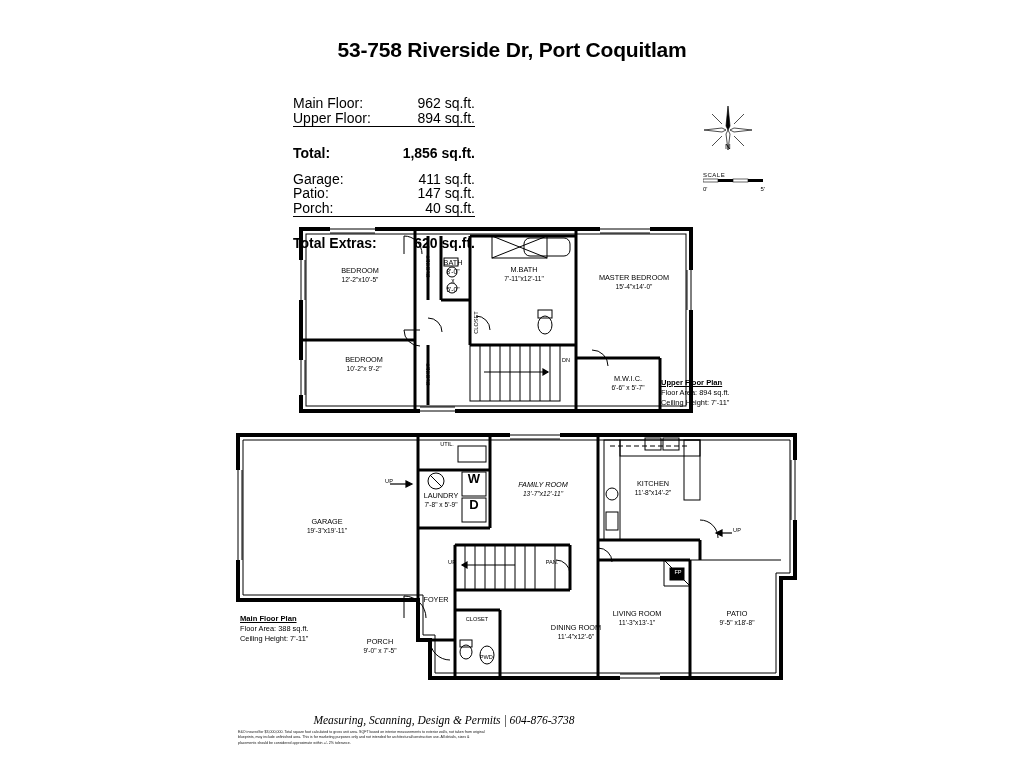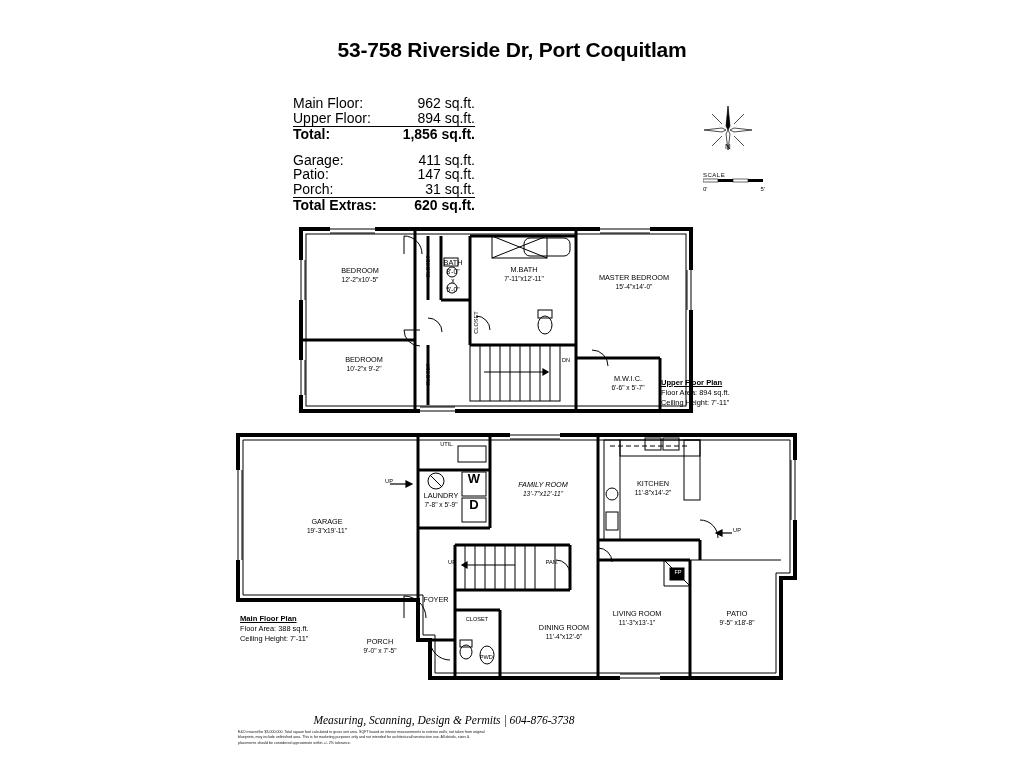--- a/index.html
+++ b/index.html
@@ -9,21 +9,21 @@
   .title{
     position:absolute;left:0;top:38px;width:1024px;text-align:center;
     font-size:21px;font-weight:bold;letter-spacing:-0.2px;
   }
 
   
   .areas{position:absolute;left:293px;top:96px;width:182px;font-size:14px;}
   .arow{display:flex;justify-content:space-between;line-height:14.5px;}
   .arow .lbl{text-align:left;}
   .arow .val{text-align:right;white-space:pre;}
-  .arow.total{font-weight:bold;border-top:1px solid #000;padding-top:0;margin-top:1px;}
+  .arow.total{font-weight:bold;border-top:1px solid #000;padding-top:19px;margin-top:1px;}
   .spacer{height:11px;}
 
   
   .compass{position:absolute;left:700px;top:104px;width:56px;height:54px;}
   .compass .n{position:absolute;left:0;top:38px;width:56px;text-align:center;font-size:8px;}
   
   .scalebox{position:absolute;left:703px;top:172px;width:62px;font-size:6px;}
   .scalebox .cap{letter-spacing:.5px;}
   .scalebox .ends{display:flex;justify-content:space-between;font-size:6px;margin-top:1px;}
 
@@ -70,21 +70,21 @@
     <div class="arow">
       <span class="lbl">Garage:</span>
       <span class="val">411 sq.ft.</span>
     </div>
     <div class="arow">
       <span class="lbl">Patio:</span>
       <span class="val">147 sq.ft.</span>
     </div>
     <div class="arow">
       <span class="lbl">Porch:</span>
-      <span class="val">31 sq.ft.</span>
+      <span class="val">40 sq.ft.</span>
     </div>
     <div class="arow total">
       <span class="lbl">Total Extras:</span>
       <span class="val">620 sq.ft.</span>
     </div>
   </div>
 
   <div class="compass">
     <svg width="56" height="54" viewBox="0 0 56 54">
       <g fill="#000" stroke="#000" stroke-width="0.7">
@@ -387,21 +387,21 @@
     <div class="dm">13'-7"x12'-11"</div>
   </div>
   <div class="rl" style="left:610px;top:479px;width:86px;">
     <div class="nm">KITCHEN</div>
     <div class="dm">11'-8"x14'-2"</div>
   </div>
   <div class="rl" style="left:411px;top:491px;width:60px;">
     <div class="nm">LAUNDRY</div>
     <div class="dm">7'-8" x 5'-9"</div>
   </div>
-  <div class="rl" style="left:516px;top:623px;width:96px;">
+  <div class="rl" style="left:528px;top:623px;width:96px;">
     <div class="nm">DINING ROOM</div>
     <div class="dm">11'-4"x12'-6"</div>
   </div>
   <div class="rl" style="left:598px;top:609px;width:78px;">
     <div class="nm">LIVING ROOM</div>
     <div class="dm">11'-3"x13'-1"</div>
   </div>
   <div class="rl" style="left:699px;top:609px;width:76px;">
     <div class="nm">PATIO</div>
     <div class="dm">9'-5" x18'-8"</div>

